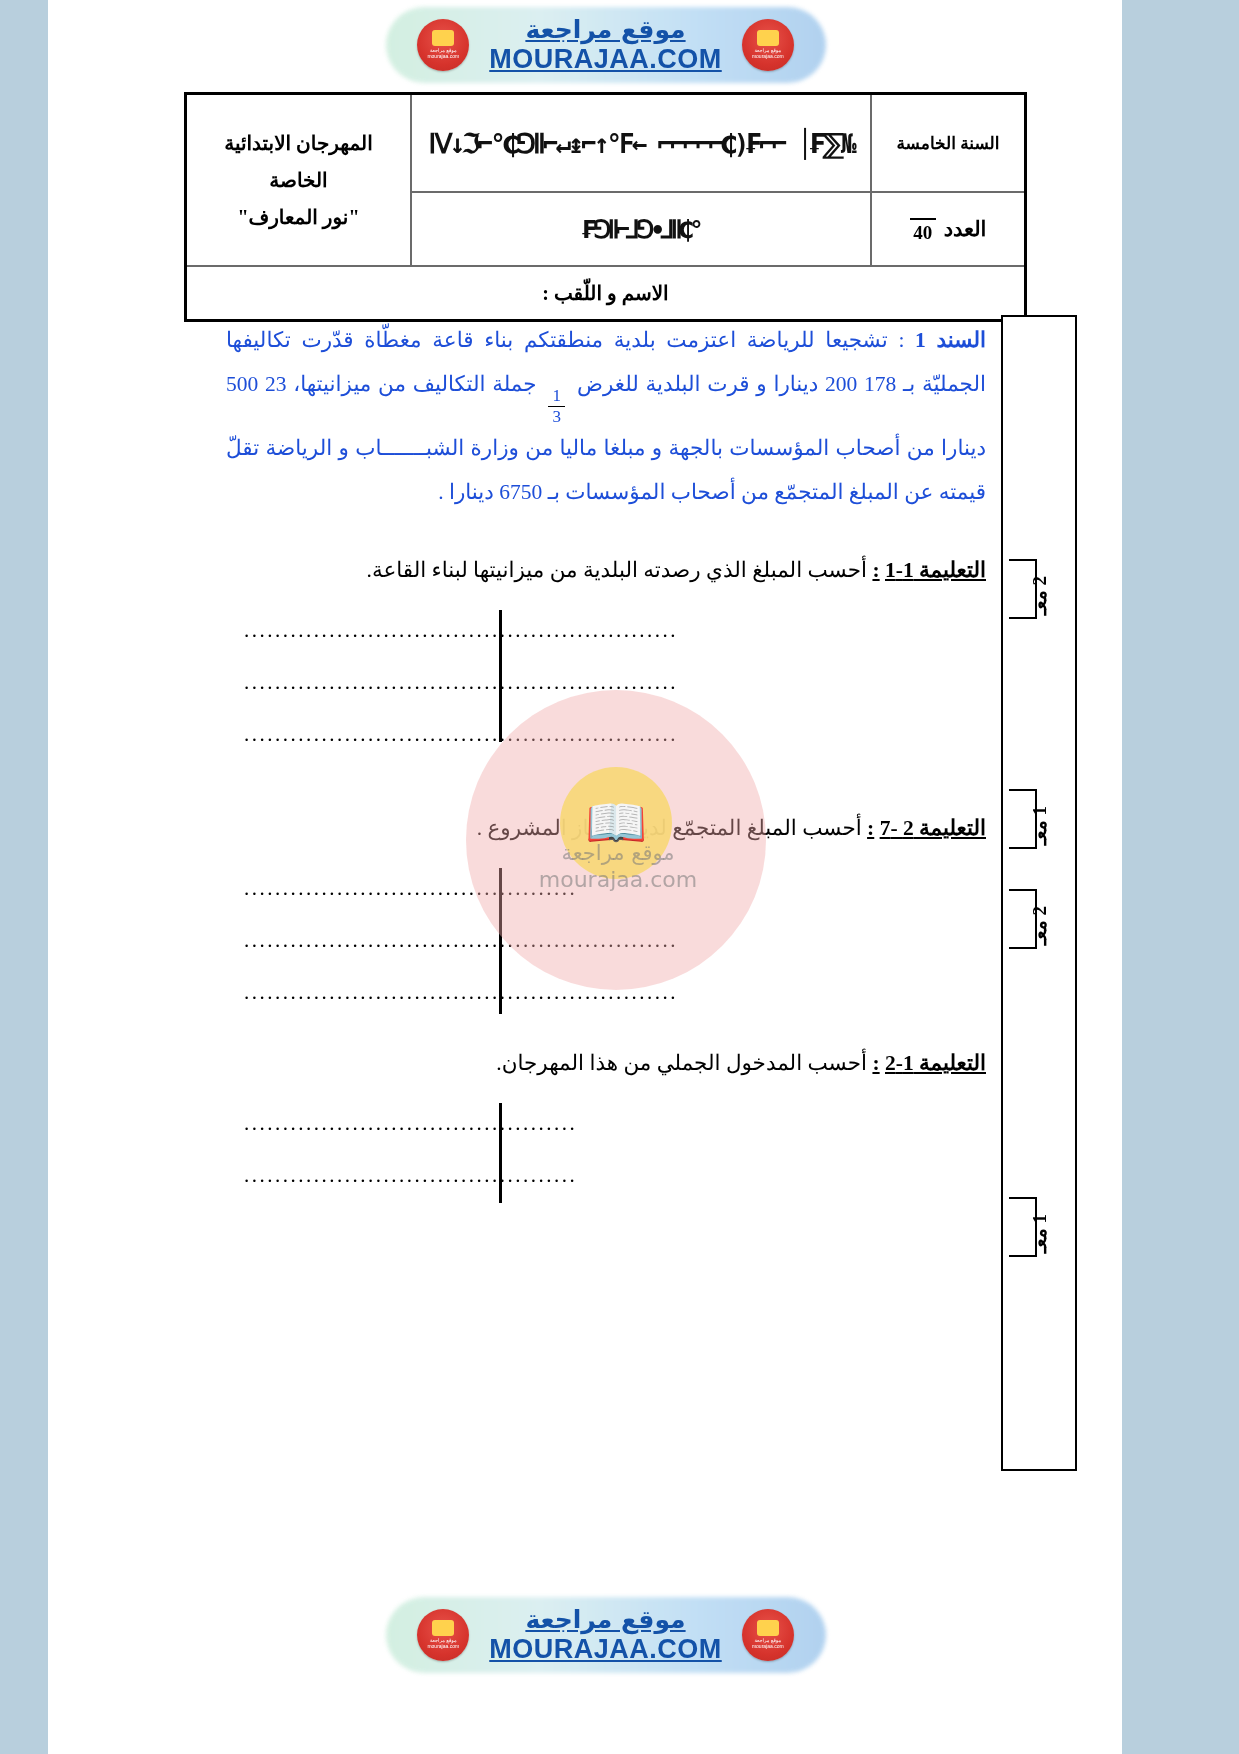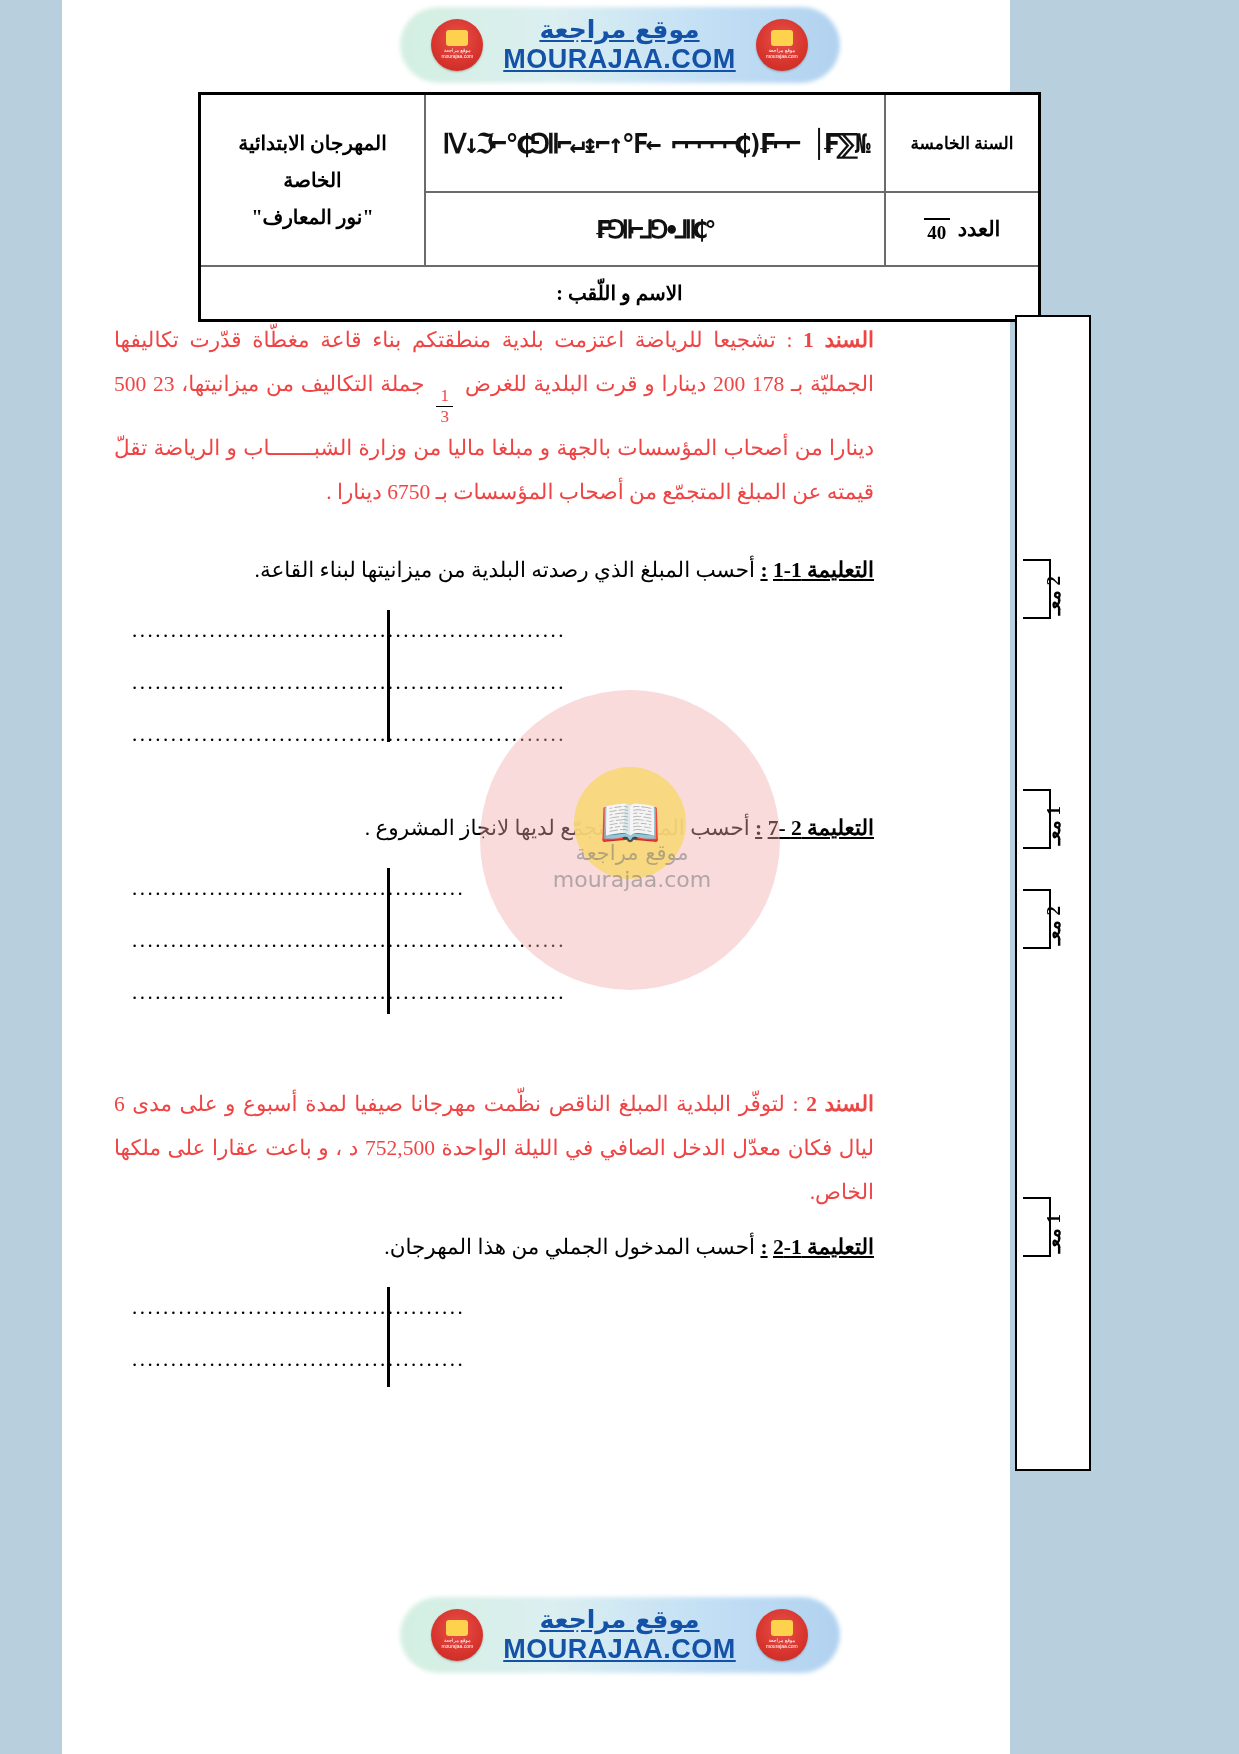--- a/index.html
+++ b/index.html
@@ -3,21 +3,21 @@
 <meta charset="utf-8">
 <style>
   html,body{margin:0;padding:0;}
   body{
     width:1239px;height:1754px;
     background:#b8cfdd;
     font-family:"Liberation Serif","DejaVu Serif",serif;
     overflow:hidden;position:relative;
   }
   .page{
-    position:absolute;left:62px;top:0;width:948px;height:1754px;
+    position:absolute;left:48px;top:0;width:1074px;height:1754px;
     background:#ffffff;
   }
 
   
   .brand{
     position:absolute;left:0;width:1115px;height:86px;
     display:flex;align-items:center;justify-content:center;gap:0;
     direction:ltr;
   }
   .brand.top{top:2px;}
@@ -101,21 +101,21 @@
   .mark-frac .bar{
     display:block;width:26px;border-top:2px solid #000;margin:2px 0 3px;
   }
 
   
   .content{
     position:absolute;right:136px;top:318px;width:760px;
     text-align:justify;direction:rtl;
   }
   .para{
-    font-size:21.5px;line-height:44px;color:#ef4444;margin:0 0 6px;
+    font-size:21.5px;line-height:44px;color:#1d4ed8;margin:0 0 6px;
     text-align:justify;
   }
   .para .lead{font-weight:bold;}
   .frac{
     display:inline-flex;flex-direction:column;align-items:center;
     vertical-align:-10px;margin:0 5px;font-size:17px;line-height:1.05;
   }
   .frac .bar{display:block;width:17px;border-top:1.6px solid #000;margin:1px 0;}
 
   .instr{
@@ -291,25 +291,20 @@
       <span class="rest">أحسب المبلغ المتجمّع لديها لانجاز المشروع .</span>
     </p>
 
     <div class="answers" style="height:168px;">
       <span class="rule" style="height:146px;"></span>
       <p class="dots">...........................................</p>
       <p class="dots">........................................................</p>
       <p class="dots">........................................................</p>
     </div>
 
-    <p class="para" style="margin-top:52px;">
-      <span class="lead">السند 2</span>
-      <span>:</span>
-      <span>لتوفّر البلدية المبلغ الناقص نظّمت مهرجانا صيفيا لمدة أسبوع و على مدى 6 ليال فكان معدّل الدخل الصافي في الليلة الواحدة 752,500  د ، و باعت عقارا على ملكها الخاص.</span>
-    </p>
 
     <p class="instr" style="margin-top:13px;">
       <span class="tag">التعليمة 1-2</span>
       <span class="tag">:</span>
       <span class="rest">أحسب المدخول الجملي من هذا المهرجان.</span>
     </p>
 
     <div class="answers" style="height:120px;">
       <span class="rule" style="height:100px;"></span>
       <p class="dots">...........................................</p>

